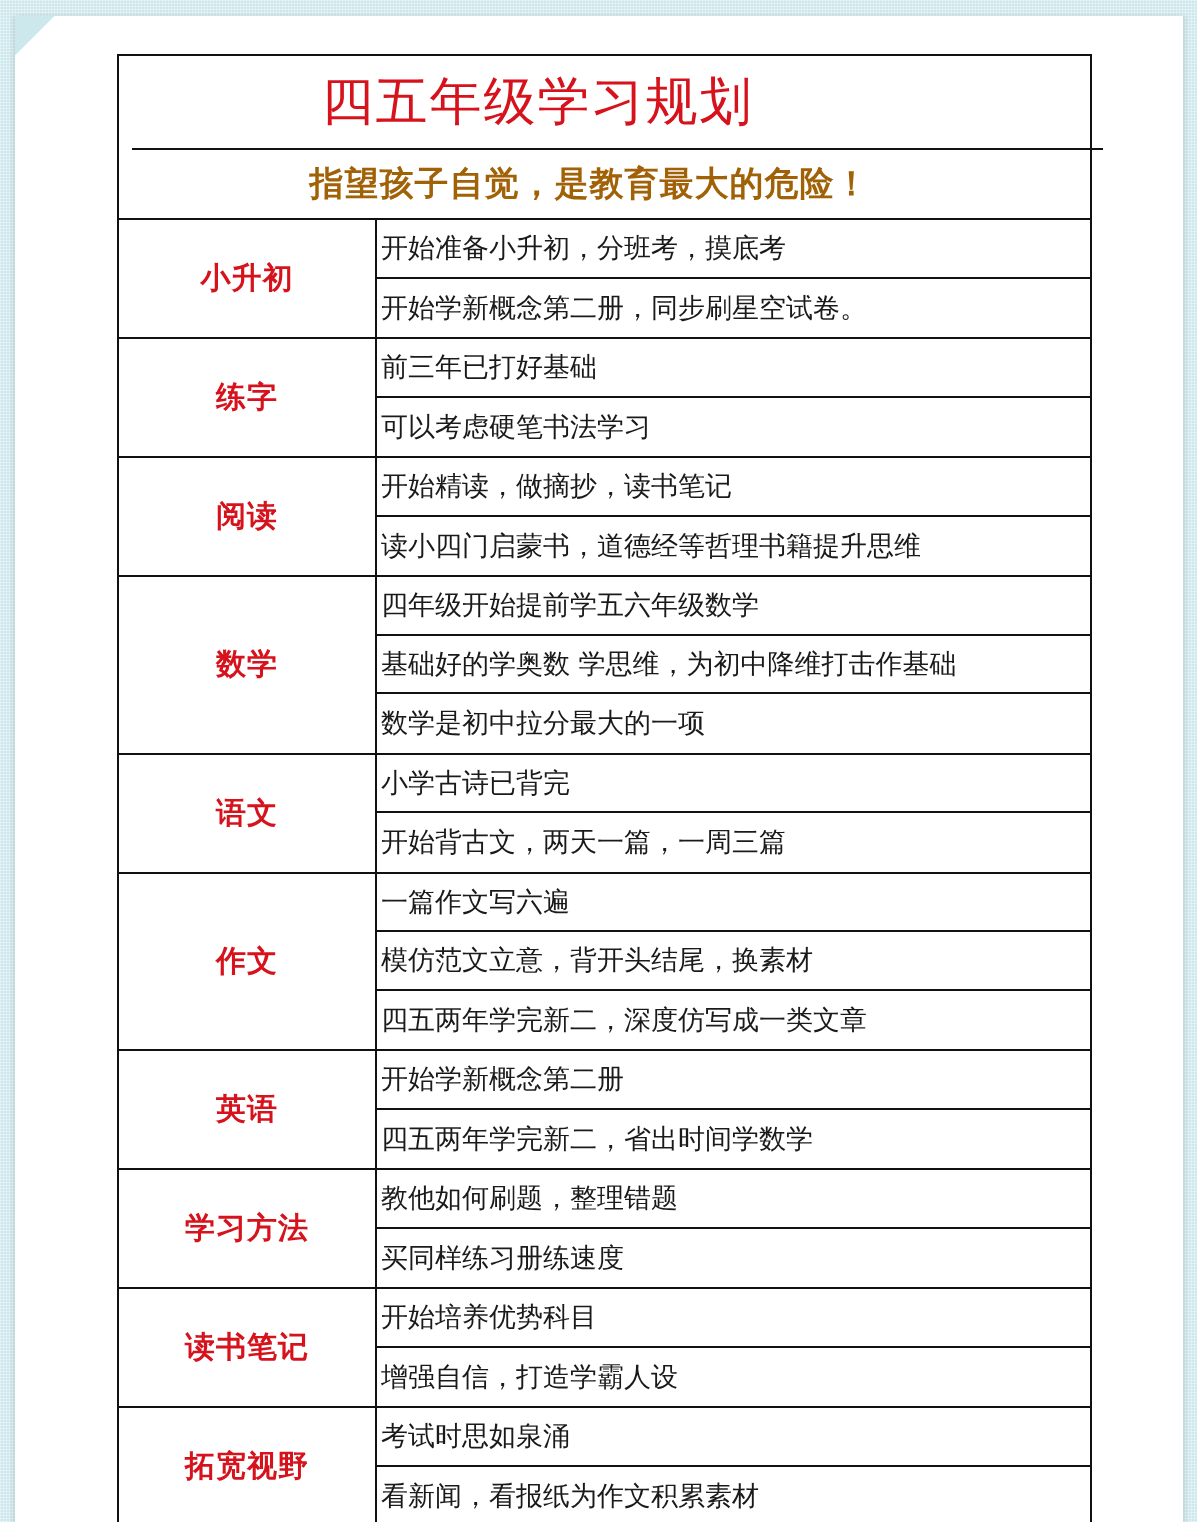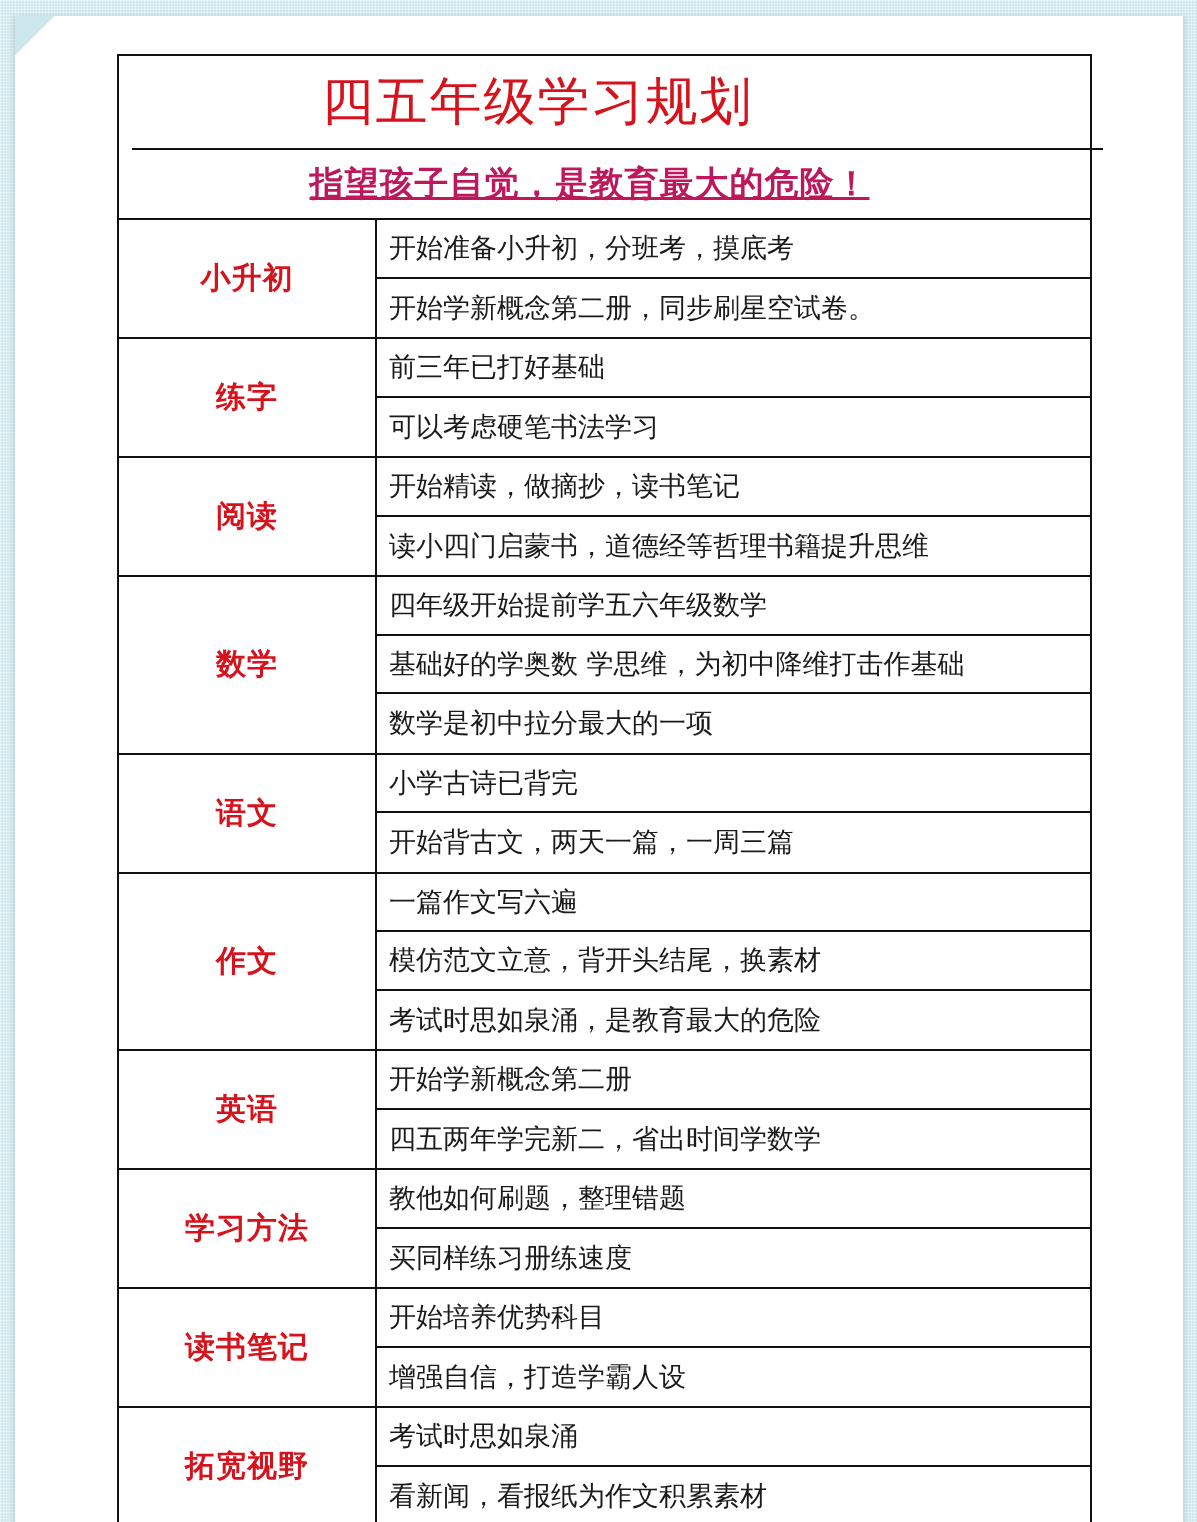--- a/index.html
+++ b/index.html
@@ -35,37 +35,36 @@
       color: #d6131c; font-size: 52px; letter-spacing: 2px; font-weight: normal;
       font-family: "DejaVu Serif", "Liberation Serif", serif;
       margin-left: -160px;
     }
     .subtitle-row {
       position: absolute; left: 0; top: 94px; width: 100%; height: 70px;
       border-bottom: 2px solid #111; box-sizing: border-box;
       display: flex; align-items: center; justify-content: center;
     }
     .subtitle {
-      color: #be185d; font-size: 34px; font-weight: bold; letter-spacing: 1px;
+      color: #a16207; font-size: 34px; font-weight: bold; letter-spacing: 1px;
       margin-left: -30px;
-      text-decoration: underline;
     }
     .groups { position: absolute; left: 0; top: 164px; width: 100%; }
     .group {
       display: flex; border-bottom: 2px solid #111; box-sizing: border-box;
     }
     .group-label {
       width: 258px; flex: none; border-right: 2px solid #111; box-sizing: border-box;
       display: flex; align-items: center; justify-content: center;
       color: #d6131c; font-size: 30px; font-weight: bold; letter-spacing: 1px;
     }
     .items { flex: 1; }
     .item {
       height: 58.5px; box-sizing: border-box; border-bottom: 2px solid #111;
-      display: flex; align-items: center; padding-left: 12px;
+      display: flex; align-items: center; padding-left: 4px;
       font-size: 27px; color: #1a1a1a; white-space: nowrap;
     }
     .item:last-child { border-bottom: none; }
   </style>
 </head>
 <body>
 
 <div class="card"></div>
 <div class="card-corner"></div>
 
@@ -118,21 +117,21 @@
         <div class="item">小学古诗已背完</div>
         <div class="item">开始背古文，两天一篇，一周三篇</div>
       </div>
     </div>
 
     <div class="group">
       <div class="group-label">作文</div>
       <div class="items">
         <div class="item">一篇作文写六遍</div>
         <div class="item">模仿范文立意，背开头结尾，换素材</div>
-        <div class="item">考试时思如泉涌，是教育最大的危险</div>
+        <div class="item">四五两年学完新二，深度仿写成一类文章</div>
       </div>
     </div>
 
     <div class="group">
       <div class="group-label">英语</div>
       <div class="items">
         <div class="item">开始学新概念第二册</div>
         <div class="item">四五两年学完新二，省出时间学数学</div>
       </div>
     </div>

